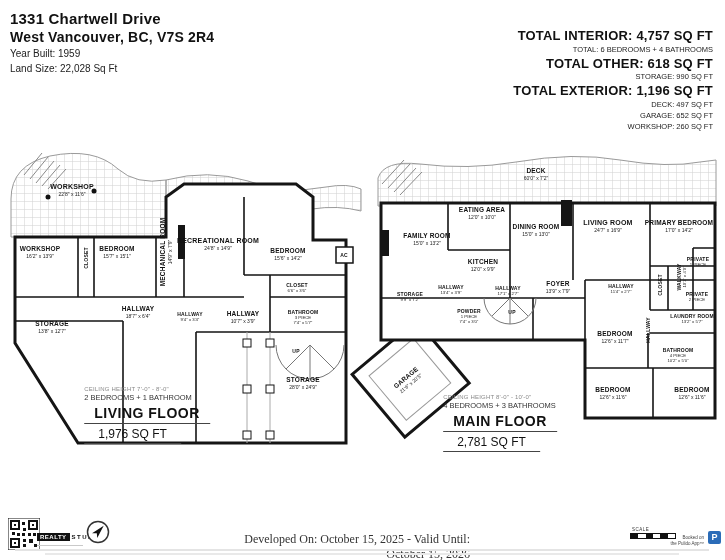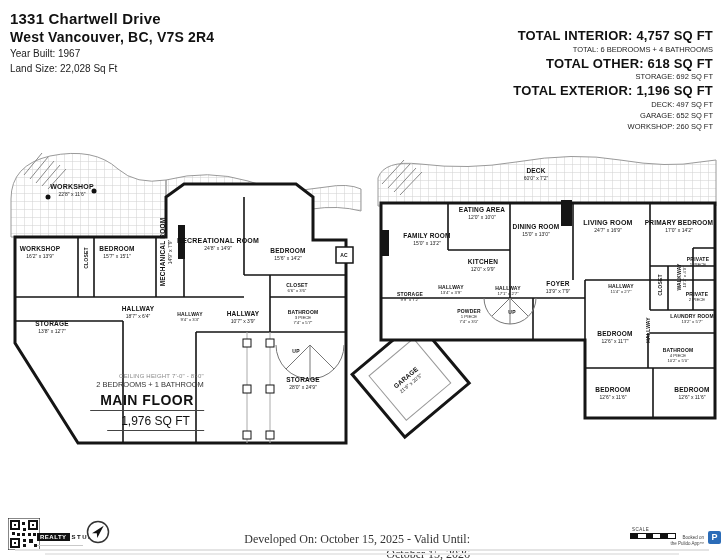--- a/index.html
+++ b/index.html
@@ -21,21 +21,21 @@
       white-space:nowrap;color:#111;z-index:5;}
   .rl .n{display:block;font-weight:bold;font-size:6.5px;letter-spacing:.2px;}
   .rl .s{display:block;font-size:5px;color:#222;}
   .rl .d{display:block;font-size:5px;color:#222;}
   .rl.tiny .n{font-size:5px;}
   .rl.tiny .d,.rl.tiny .s{font-size:4.3px;}
   .rl.vert{transform:translate(-50%,-50%) rotate(-90deg);}
   .rl.garage{transform:translate(-50%,-50%) rotate(-40deg);}
   .rl.big .n{font-size:7px;}
   
-  .fblock{position:absolute;transform:translate(-50%,0);text-align:right;z-index:6;}
+  .fblock{position:absolute;transform:translate(-50%,0);text-align:left;z-index:6;margin-top:13px;}
   .fb-ceil{font-size:6px;color:#8a8a8a;letter-spacing:.2px;}
   .fb-rooms{font-size:7.5px;color:#333;margin-top:1px;}
   .fb-title{display:inline-block;font-size:14px;font-weight:bold;letter-spacing:.5px;
             border-bottom:1px solid #444;padding:1px 10px 2px 10px;margin-top:2px;}
   .fb-sqft{display:inline-block;font-size:12px;border-bottom:1px solid #444;
            padding:1px 14px 2px 14px;margin-top:1px;}
   
   .qr{position:absolute;left:8px;top:518px;}
   .logo{position:absolute;left:37px;top:525px;white-space:nowrap;}
   .logo .lr{background:#111;color:#fff;font-size:6px;font-weight:bold;padding:1px 3px;letter-spacing:.5px;}
@@ -59,29 +59,29 @@
   .disc2{position:absolute;left:45px;top:553px;width:634px;height:2px;background:#e9e9e9;}
 </style>
 </head>
 <body>
 
 <div class="page">
 
   <div class="hdr-left">
     <div class="hdr-title">1331 Chartwell Drive</div>
     <div class="hdr-sub">West Vancouver, BC, V7S 2R4</div>
-    <div class="hdr-meta">Year Built: 1967</div>
+    <div class="hdr-meta">Year Built: 1959</div>
     <div class="hdr-meta">Land Size: 22,028 Sq Ft</div>
   </div>
 
   <div class="hdr-right">
     <div class="tot-big">TOTAL INTERIOR: 4,757 SQ FT</div>
     <div class="tot-sub">TOTAL: 6 BEDROOMS + 4 BATHROOMS</div>
     <div class="tot-big">TOTAL OTHER: 618 SQ FT</div>
-    <div class="tot-sub">STORAGE: 692 SQ FT</div>
+    <div class="tot-sub">STORAGE: 990 SQ FT</div>
     <div class="tot-big">TOTAL EXTERIOR: 1,196 SQ FT</div>
     <div class="tot-sub">DECK: 497 SQ FT</div>
     <div class="tot-sub">GARAGE: 652 SQ FT</div>
     <div class="tot-sub">WORKSHOP: 260 SQ FT</div>
   </div>
 
   <div class="plan" style="left:8px;top:145px;">
     <svg width="356" height="305" viewBox="0 0 356 305">
       <defs>
         <pattern id="grid" width="8" height="8" patternUnits="userSpaceOnUse">
@@ -183,21 +183,21 @@
   <div class="rl tiny" style="left:344px;top:255px;">
     <span class="n">AC</span>
     </div>
   <div class="rl tiny" style="left:296px;top:351px;">
     <span class="n">UP</span>
     </div>
 
   <div class="fblock" style="left:147px;top:373px;">
     <div class="fb-ceil">CEILING HEIGHT 7'-0" - 8'-0"</div>
     <div class="fb-rooms">2 BEDROOMS + 1 BATHROOM</div>
-    <div><span class="fb-title">MAIN FLOOR</span></div>
+    <div><span class="fb-title">LIVING FLOOR</span></div>
     <div><span class="fb-sqft">1,976 SQ FT</span></div>
   </div>
 
   <div class="rl" style="left:536px;top:174px;">
     <span class="n">DECK</span>
     <span class="d">60'0" x 7'2"</span>
     </div>
   <div class="rl" style="left:427px;top:239px;">
     <span class="n">FAMILY ROOM</span>
     <span class="d">15'0" x 13'2"</span>
@@ -287,20 +287,26 @@
     <span class="d">12'6" x 11'6"</span>
     </div>
   <div class="rl garage" style="left:408px;top:380px;">
     <span class="n">GARAGE</span>
     <span class="d">21'6" x 20'5"</span>
     </div>
   <div class="rl tiny" style="left:512px;top:312px;">
     <span class="n">UP</span>
     </div>
 
+  <div class="fblock" style="left:500px;top:381px;">
+    <div class="fb-ceil">CEILING HEIGHT 8'-0" - 10'-0"</div>
+    <div class="fb-rooms">4 BEDROOMS + 3 BATHROOMS</div>
+    <div><span class="fb-title">MAIN FLOOR</span></div>
+    <div><span class="fb-sqft">2,781 SQ FT</span></div>
+  </div>
 
   <div class="qr">
     <svg width="32" height="32" viewBox="0 0 32 32">
       <rect x="0" y="0" width="32" height="32" fill="#fff" stroke="#111" stroke-width="1"></rect>
       <rect x="3" y="3" width="8" height="8" fill="none" stroke="#111" stroke-width="2"></rect>
       <rect x="6" y="6" width="2" height="2" fill="#111"></rect>
       <rect x="21" y="3" width="8" height="8" fill="none" stroke="#111" stroke-width="2"></rect>
       <rect x="24" y="6" width="2" height="2" fill="#111"></rect>
       <rect x="3" y="21" width="8" height="8" fill="none" stroke="#111" stroke-width="2"></rect>
       <rect x="6" y="24" width="2" height="2" fill="#111"></rect>

